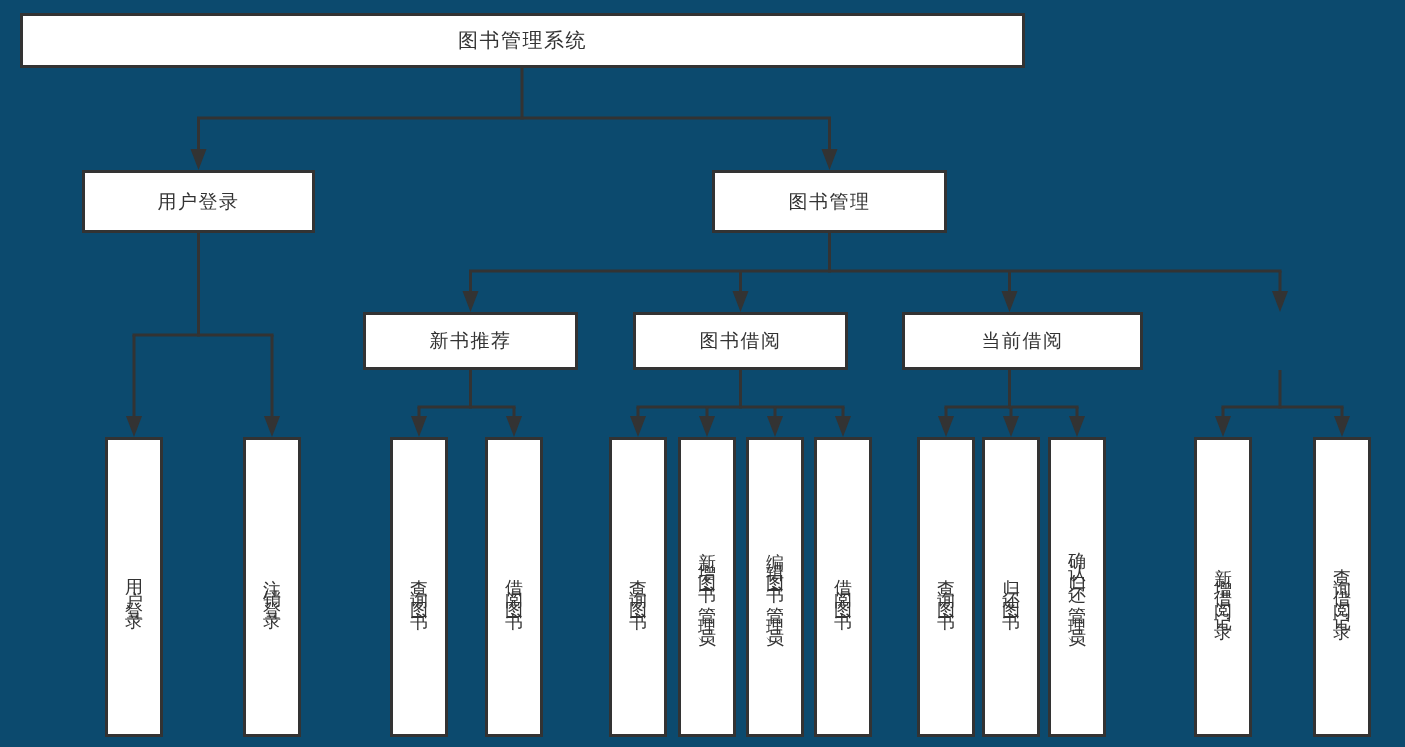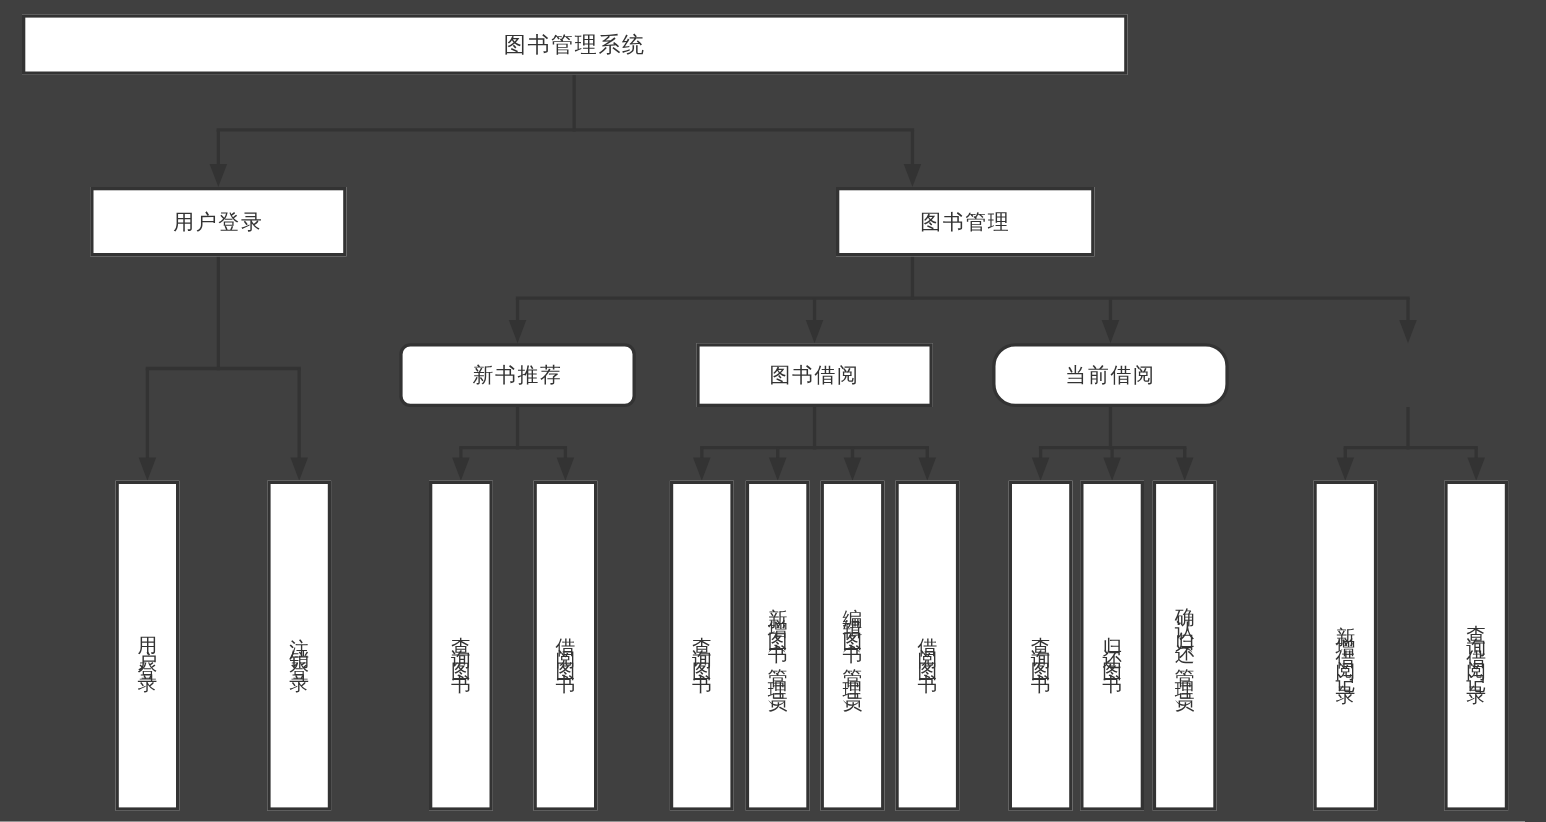--- a/index.html
+++ b/index.html
@@ -1,17 +1,17 @@
 <!DOCTYPE html>
 <html><head>
 <meta charset="utf-8">
 <style>
   html,body { margin:0; padding:0; background:#ffffff; }
   #stage {
-    position:relative; width:1405px; height:747px; background:#404040;
+    position:relative; width:1405px; height:747px; background:#0c4a6e;
     font-family:"Liberation Sans","DejaVu Sans",sans-serif; overflow:hidden;
   }
   #connectors { position:absolute; left:0; top:0; z-index:1; }
   .box {
     position:absolute; background:#ffffff; border:3px solid #333333;
     box-sizing:border-box; display:flex; align-items:center; justify-content:center;
     color:#333333; z-index:2;
   }
   .hlabel { font-size:19px; letter-spacing:1.5px; white-space:nowrap; }
   .root-label { font-size:20px; letter-spacing:1.5px; }
@@ -105,31 +105,31 @@
     </g>
   </svg>
 
   <div class="box" style="left:20px; top:13px; width:1005px; height:55px;">
     <span class="hlabel root-label">图书管理系统</span>
   </div>
 
   <div class="box" style="left:82px; top:170px; width:233px; height:63px;">
     <span class="hlabel">用户登录</span>
   </div>
-  <div class="box" style="left:712px; top:170px; width:235px; height:63px;margin-left:48px;">
+  <div class="box" style="left:712px; top:170px; width:235px; height:63px;">
     <span class="hlabel">图书管理</span>
   </div>
 
-  <div class="box" style="left:363px; top:312px; width:215px; height:58px;border-radius:10px;">
+  <div class="box" style="left:363px; top:312px; width:215px; height:58px;">
     <span class="hlabel">新书推荐</span>
   </div>
   <div class="box" style="left:633px; top:312px; width:215px; height:58px;">
     <span class="hlabel">图书借阅</span>
   </div>
-  <div class="box" style="left:902px; top:312px; width:215px; height:58px;border-radius:21px;">
+  <div class="box" style="left:902px; top:312px; width:241px; height:58px;">
     <span class="hlabel">当前借阅</span>
   </div>
 
   <div class="box vbox" style="left:105px; top:437px; width:58px; height:300px;">
     <span class="vlabel">用户登录</span>
   </div>
   <div class="box vbox" style="left:243px; top:437px; width:58px; height:300px;">
     <span class="vlabel">注销登录</span>
   </div>
 

